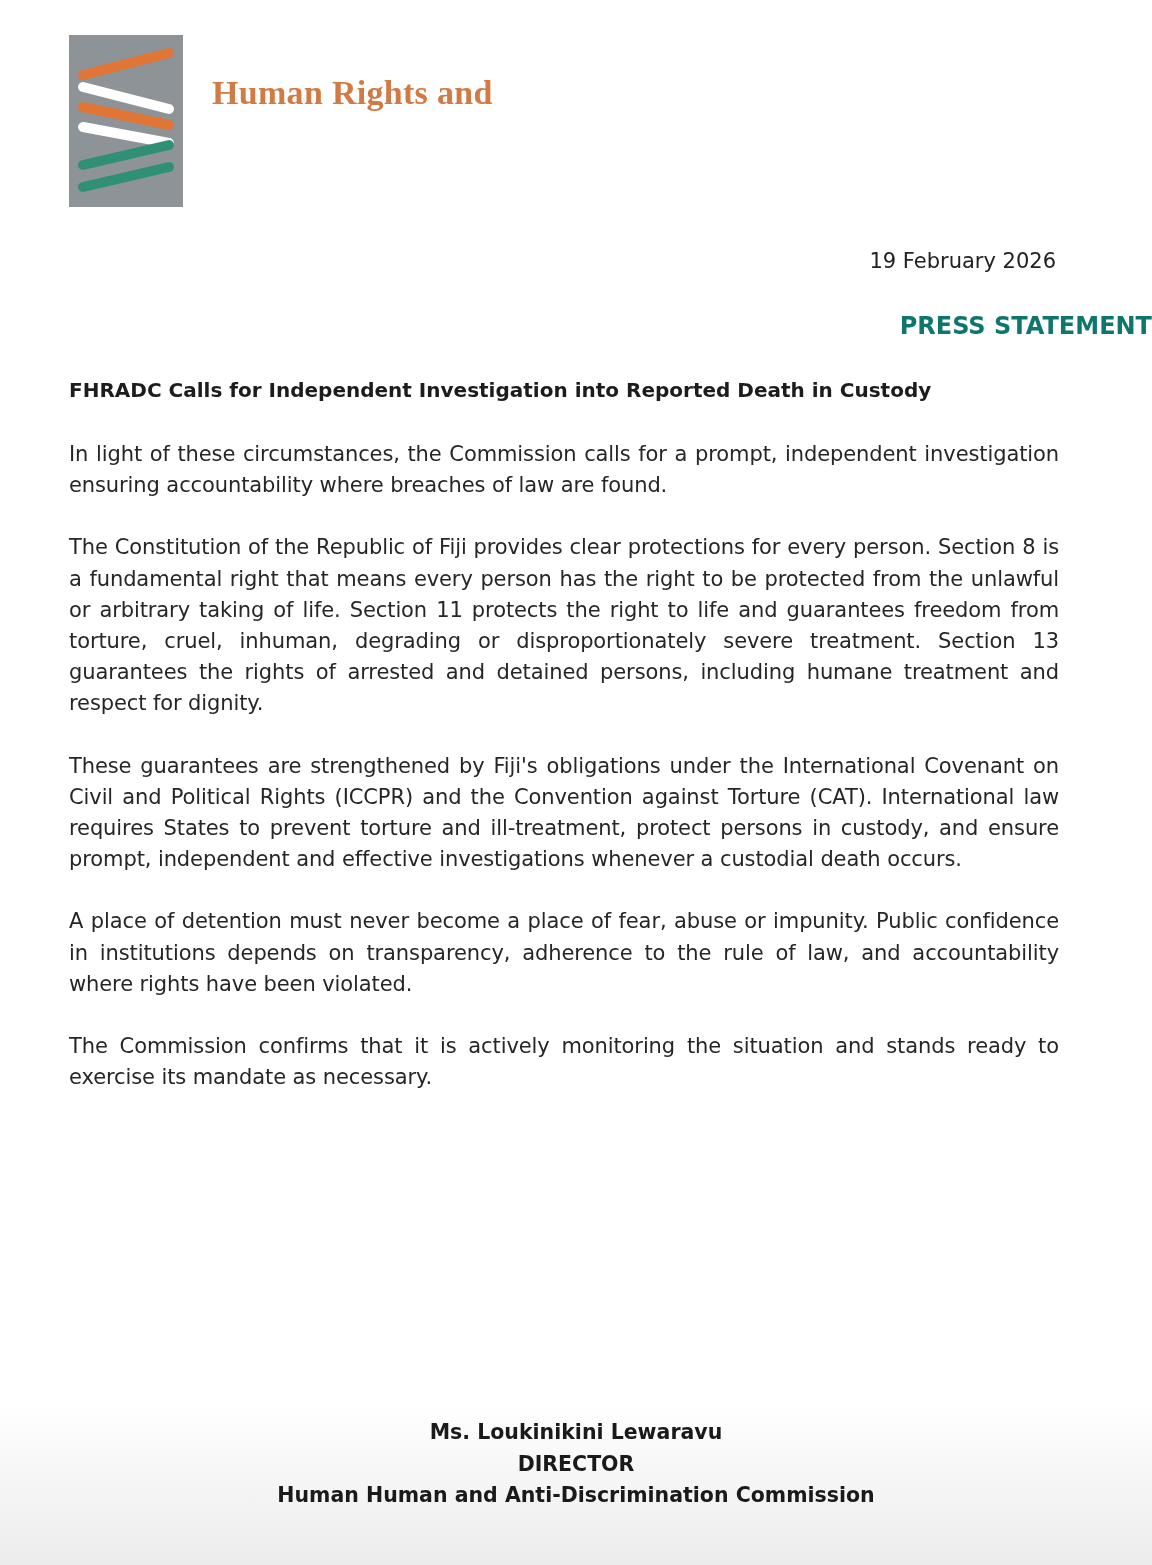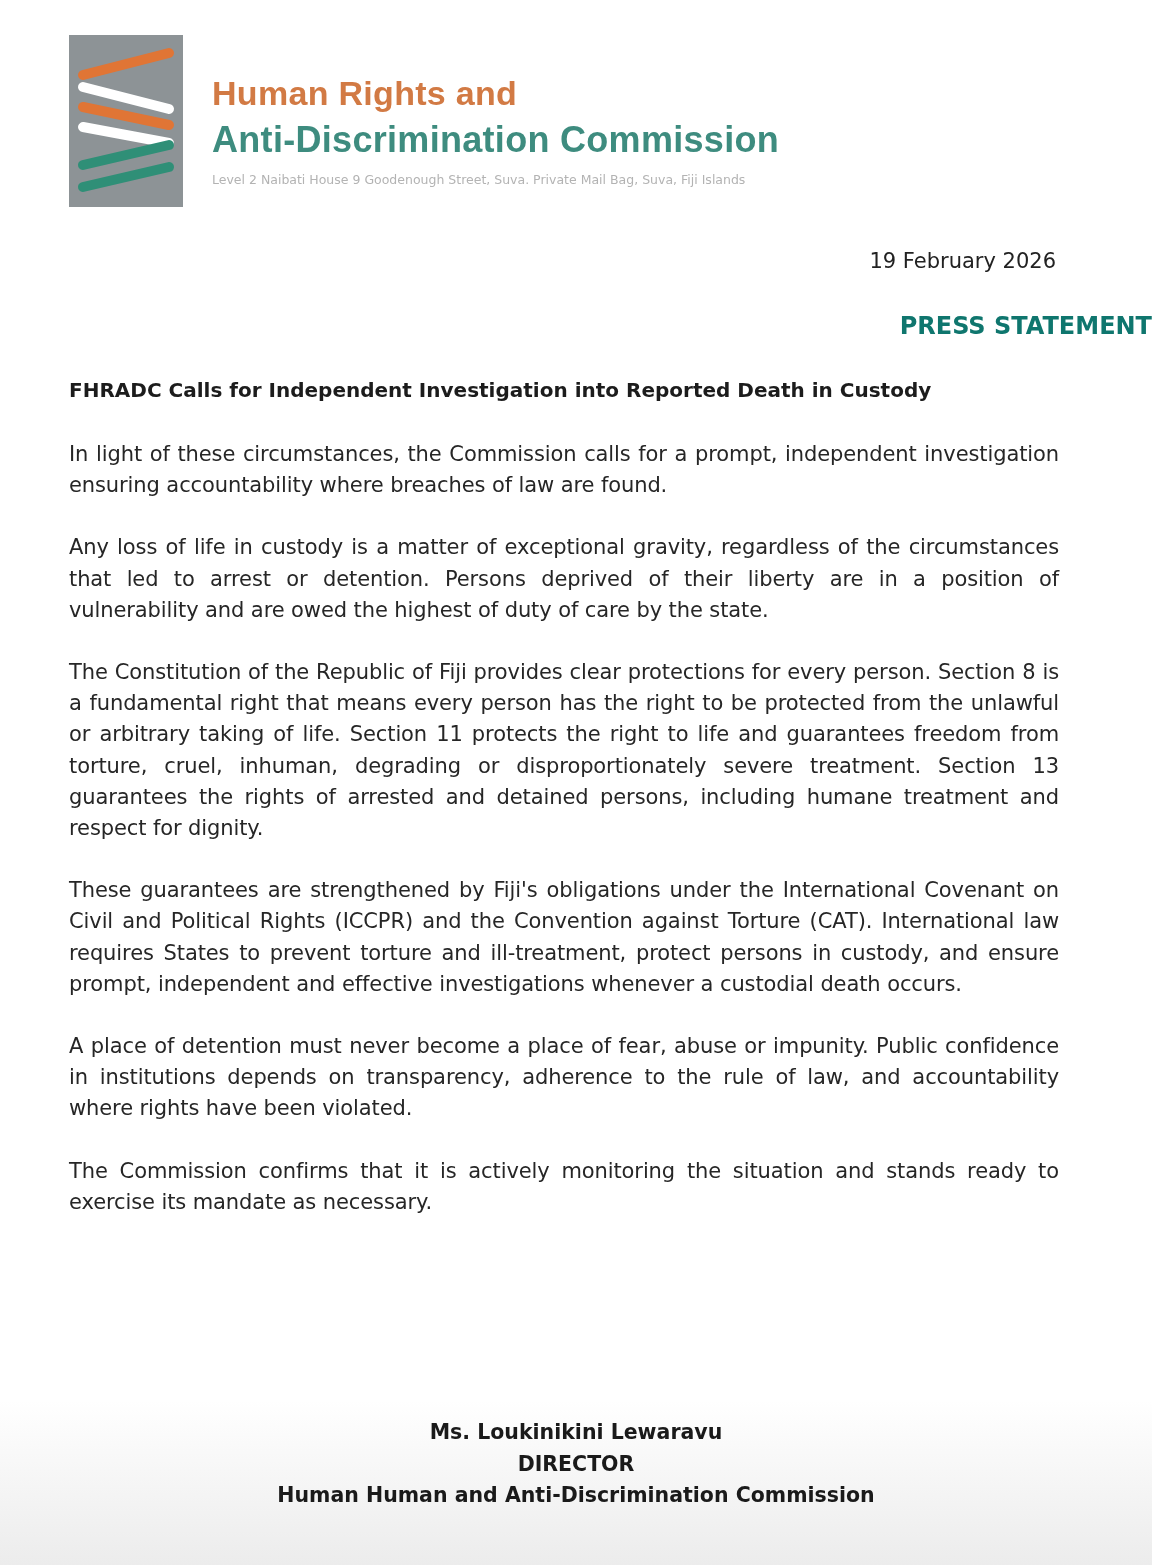--- a/index.html
+++ b/index.html
@@ -4,21 +4,21 @@
 <style>
   html, body { margin: 0; padding: 0; }
   body {
     width: 1152px; height: 1565px; overflow: hidden;
     background: linear-gradient(#ffffff 0, #ffffff 1400px, #ececec 1565px);
     font-family: "DejaVu Sans", sans-serif; color: #1f1f1f;
     position: relative;
   }
   .logo { position: absolute; left: 69px; top: 35px; width: 114px; height: 172px; background: #8d9396; }
   .logo svg { width: 100%; height: 100%; display: block; }
-  .org-name { position: absolute; left: 212px; top: 76px; font-family: Liberation Sans, sans-serif; font-weight: bold; line-height: 1; }
+  .org-name { position: absolute; left: 212px; top: 76px; font-family: Liberation Serif, serif; font-weight: bold; line-height: 1; }
   .org-l1 { font-size: 34px; color: #d27a44; letter-spacing: 0.3px; }
   .org-l2 { font-size: 36px; color: #3e8c7f; margin-top: 12px; letter-spacing: 0.3px; }
   .contact { position: absolute; left: 212px; top: 170px; font-size: 12.5px; color: #b3b3b3; line-height: 20px; white-space: nowrap; }
   .date { position: absolute; right: 96px; top: 249px; font-size: 21px; color: #222; }
   .press-title { position: absolute; left: 0; width: 1152px; top: 312px; text-align: right; font-size: 24px; font-weight: bold; color: #0f766e; }
   .headline { position: absolute; left: 69px; top: 378px; font-size: 20px; font-weight: bold; color: #1c1c1c; white-space: nowrap; }
   .body { position: absolute; left: 69px; width: 990px; top: 439px; }
   .para { font-size: 21px; line-height: 31.2px; text-align: justify; margin: 0 0 31px 0; color: #262626; letter-spacing: -0.1px; }
   .sig { position: absolute; left: 0; width: 1152px; top: 1417px; text-align: center; font-weight: bold; font-size: 20.5px; line-height: 31.5px; color: #1a1a1a; }
 </style>
@@ -31,36 +31,33 @@
     <line x1="14" y1="52" x2="100" y2="74" stroke="#ffffff" stroke-width="10" stroke-linecap="round"></line>
     <line x1="14" y1="72" x2="100" y2="90" stroke="#e07535" stroke-width="10" stroke-linecap="round"></line>
     <line x1="14" y1="92" x2="100" y2="108" stroke="#ffffff" stroke-width="10" stroke-linecap="round"></line>
     <line x1="14" y1="130" x2="100" y2="110" stroke="#2f8f77" stroke-width="10" stroke-linecap="round"></line>
     <line x1="14" y1="152" x2="100" y2="132" stroke="#2f8f77" stroke-width="10" stroke-linecap="round"></line>
   </svg>
 </div>
 
 <div class="org-name">
   <div class="org-l1">Human Rights and</div>
-  <div class="org-l2">Anti-Discrimination Commission</div>
 </div>
 
 <div class="contact">
-  <div>Level 2 Naibati House 9 Goodenough Street, Suva. Private Mail Bag, Suva, Fiji Islands</div>
 </div>
 
 <div class="date">19 February 2026</div>
 
 <div class="press-title">PRESS STATEMENT</div>
 
 <div class="headline">FHRADC Calls for Independent Investigation into Reported Death in Custody</div>
 
 <div class="body">
   <p class="para">In light of these circumstances, the Commission calls for a prompt, independent investigation ensuring accountability where breaches of law are found.</p>
-  <p class="para">Any loss of life in custody is a matter of exceptional gravity, regardless of the circumstances that led to arrest or detention. Persons deprived of their liberty are in a position of vulnerability and are owed the highest of duty of care by the state.</p>
   <p class="para">The Constitution of the Republic of Fiji provides clear protections for every person. Section 8 is a fundamental right that means every person has the right to be protected from the unlawful or arbitrary taking of life. Section 11 protects the right to life and guarantees freedom from torture, cruel, inhuman, degrading or disproportionately severe treatment. Section 13 guarantees the rights of arrested and detained persons, including humane treatment and respect for dignity.</p>
   <p class="para">These guarantees are strengthened by Fiji's obligations under the International Covenant on Civil and Political Rights (ICCPR) and the Convention against Torture (CAT). International law requires States to prevent torture and ill-treatment, protect persons in custody, and ensure prompt, independent and effective investigations whenever a custodial death occurs.</p>
   <p class="para">A place of detention must never become a place of fear, abuse or impunity. Public confidence in institutions depends on transparency, adherence to the rule of law, and accountability where rights have been violated.</p>
   <p class="para">The Commission confirms that it is actively monitoring the situation and stands ready to exercise its mandate as necessary.</p>
 </div>
 
 <div class="sig">
   <div>Ms. Loukinikini Lewaravu</div>
   <div>DIRECTOR</div>
   <div>Human Human and Anti-Discrimination Commission</div>

